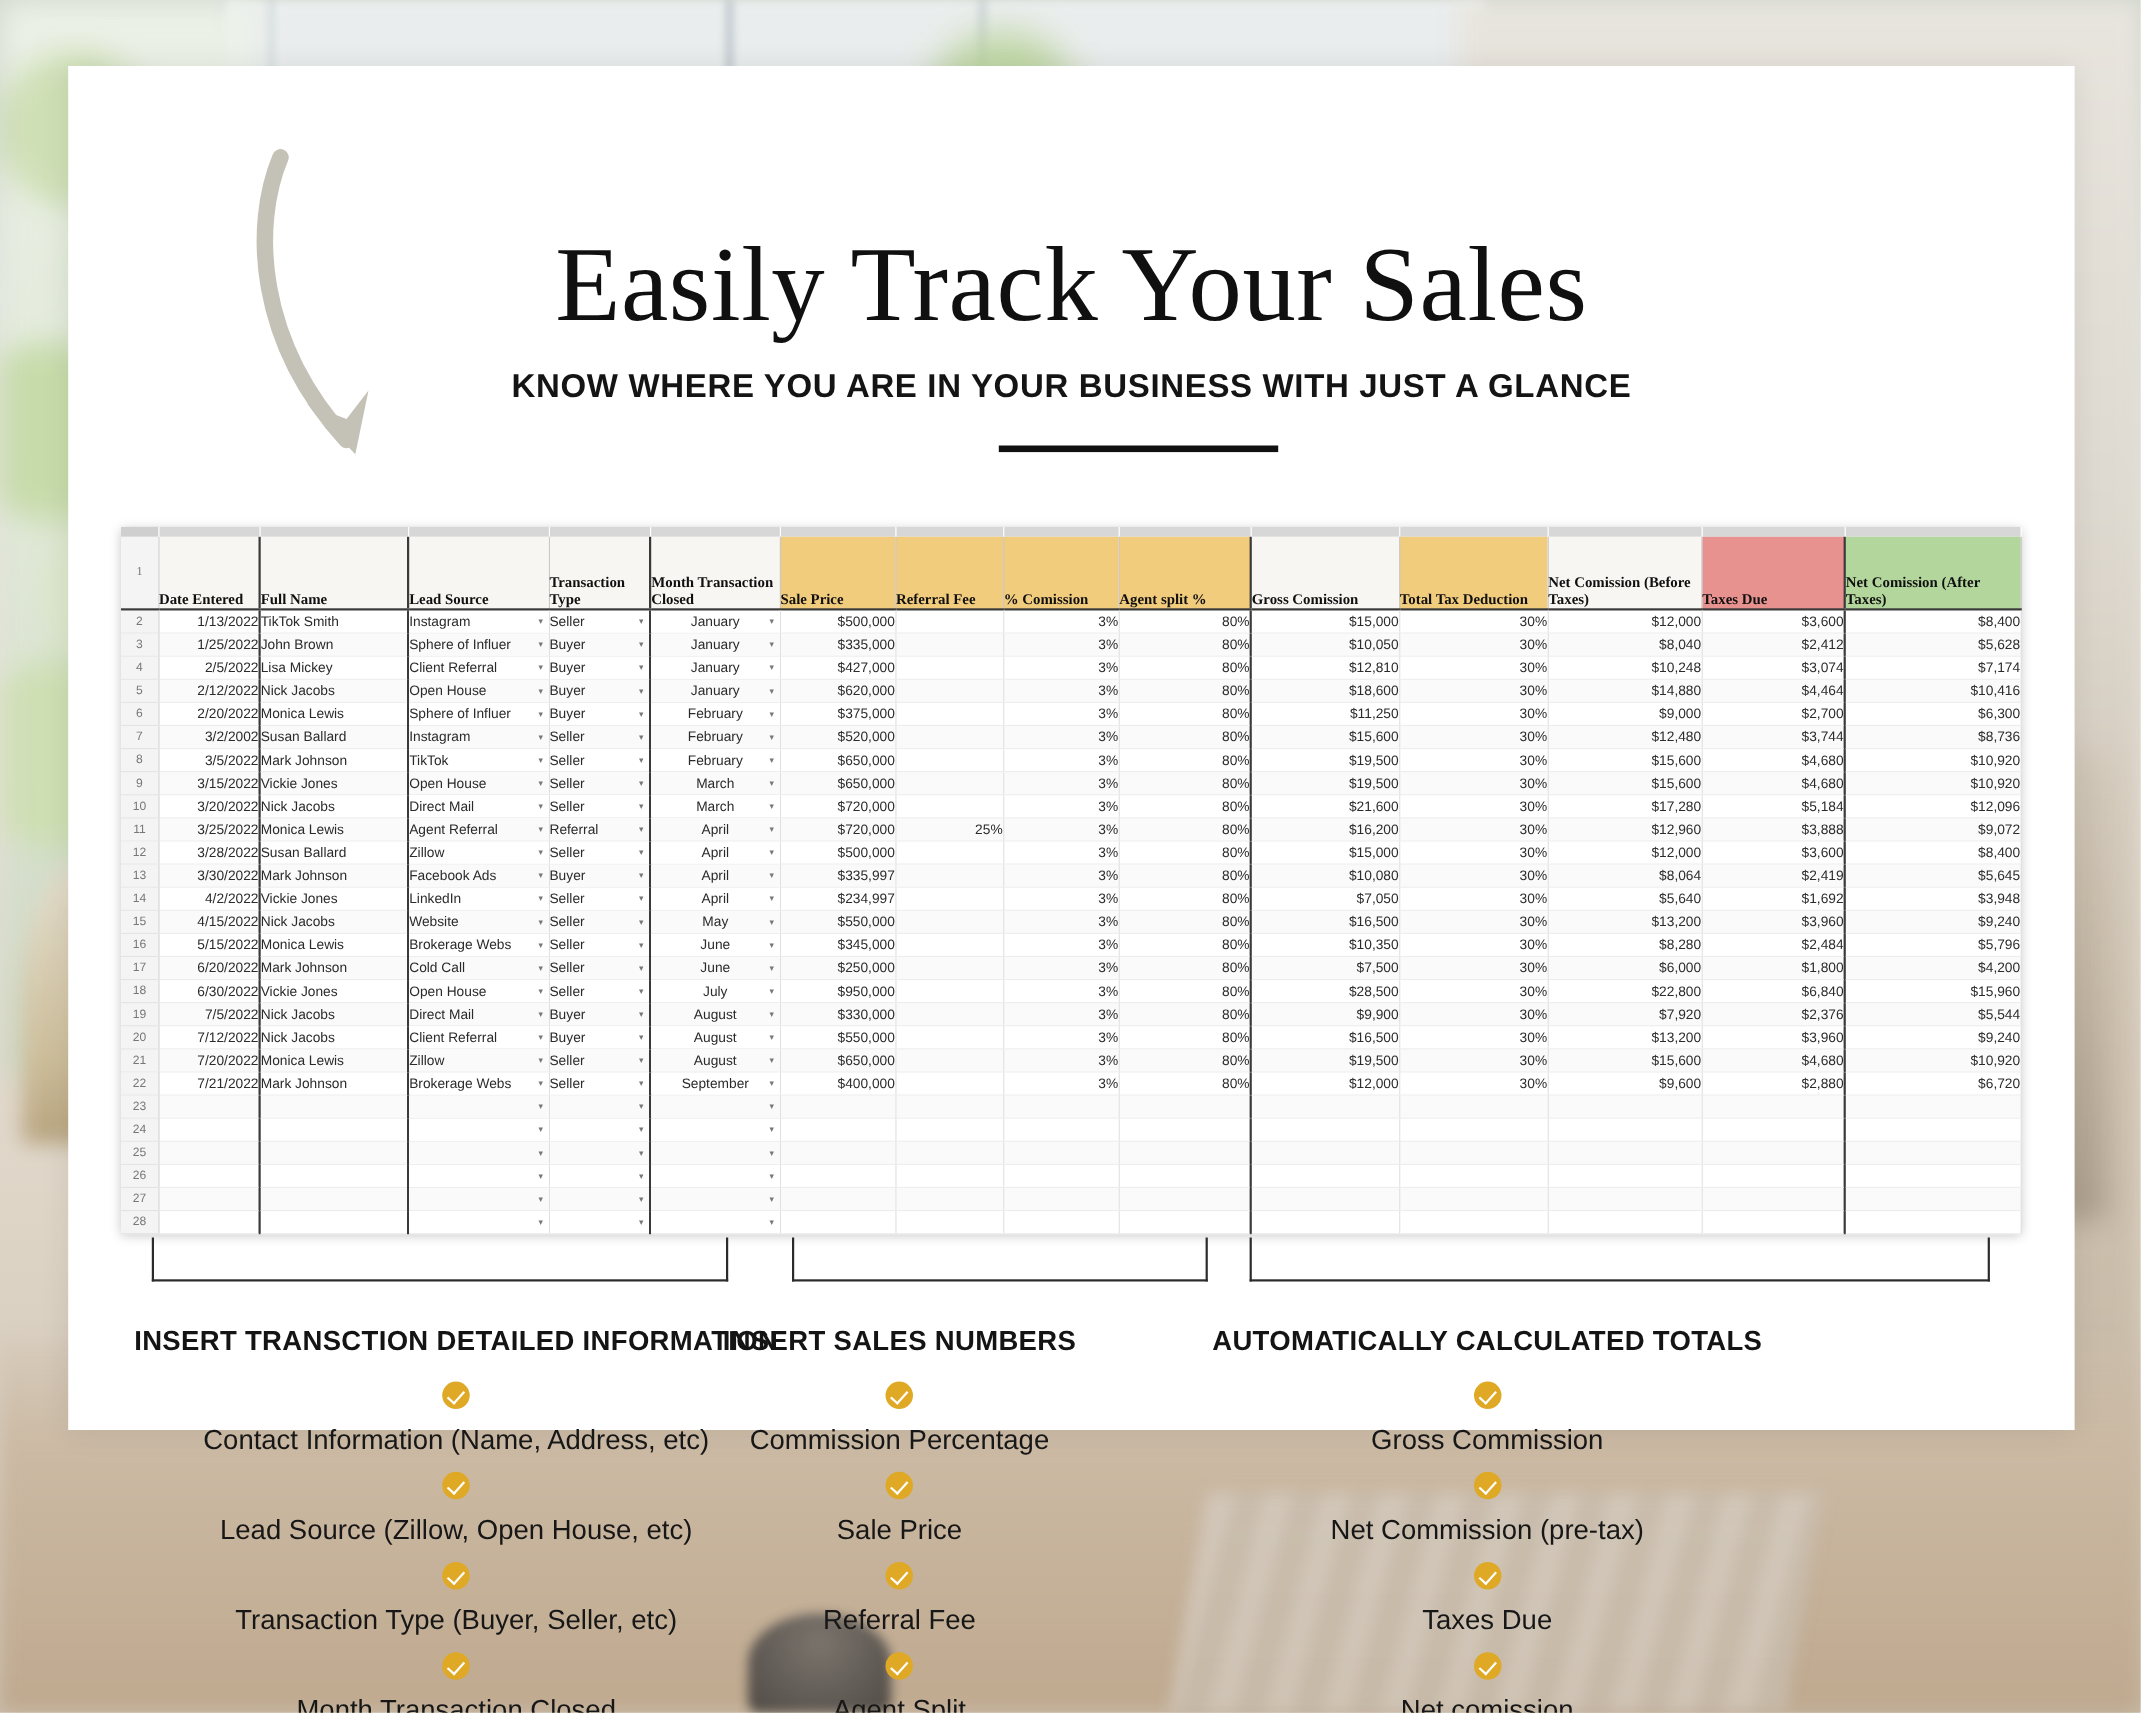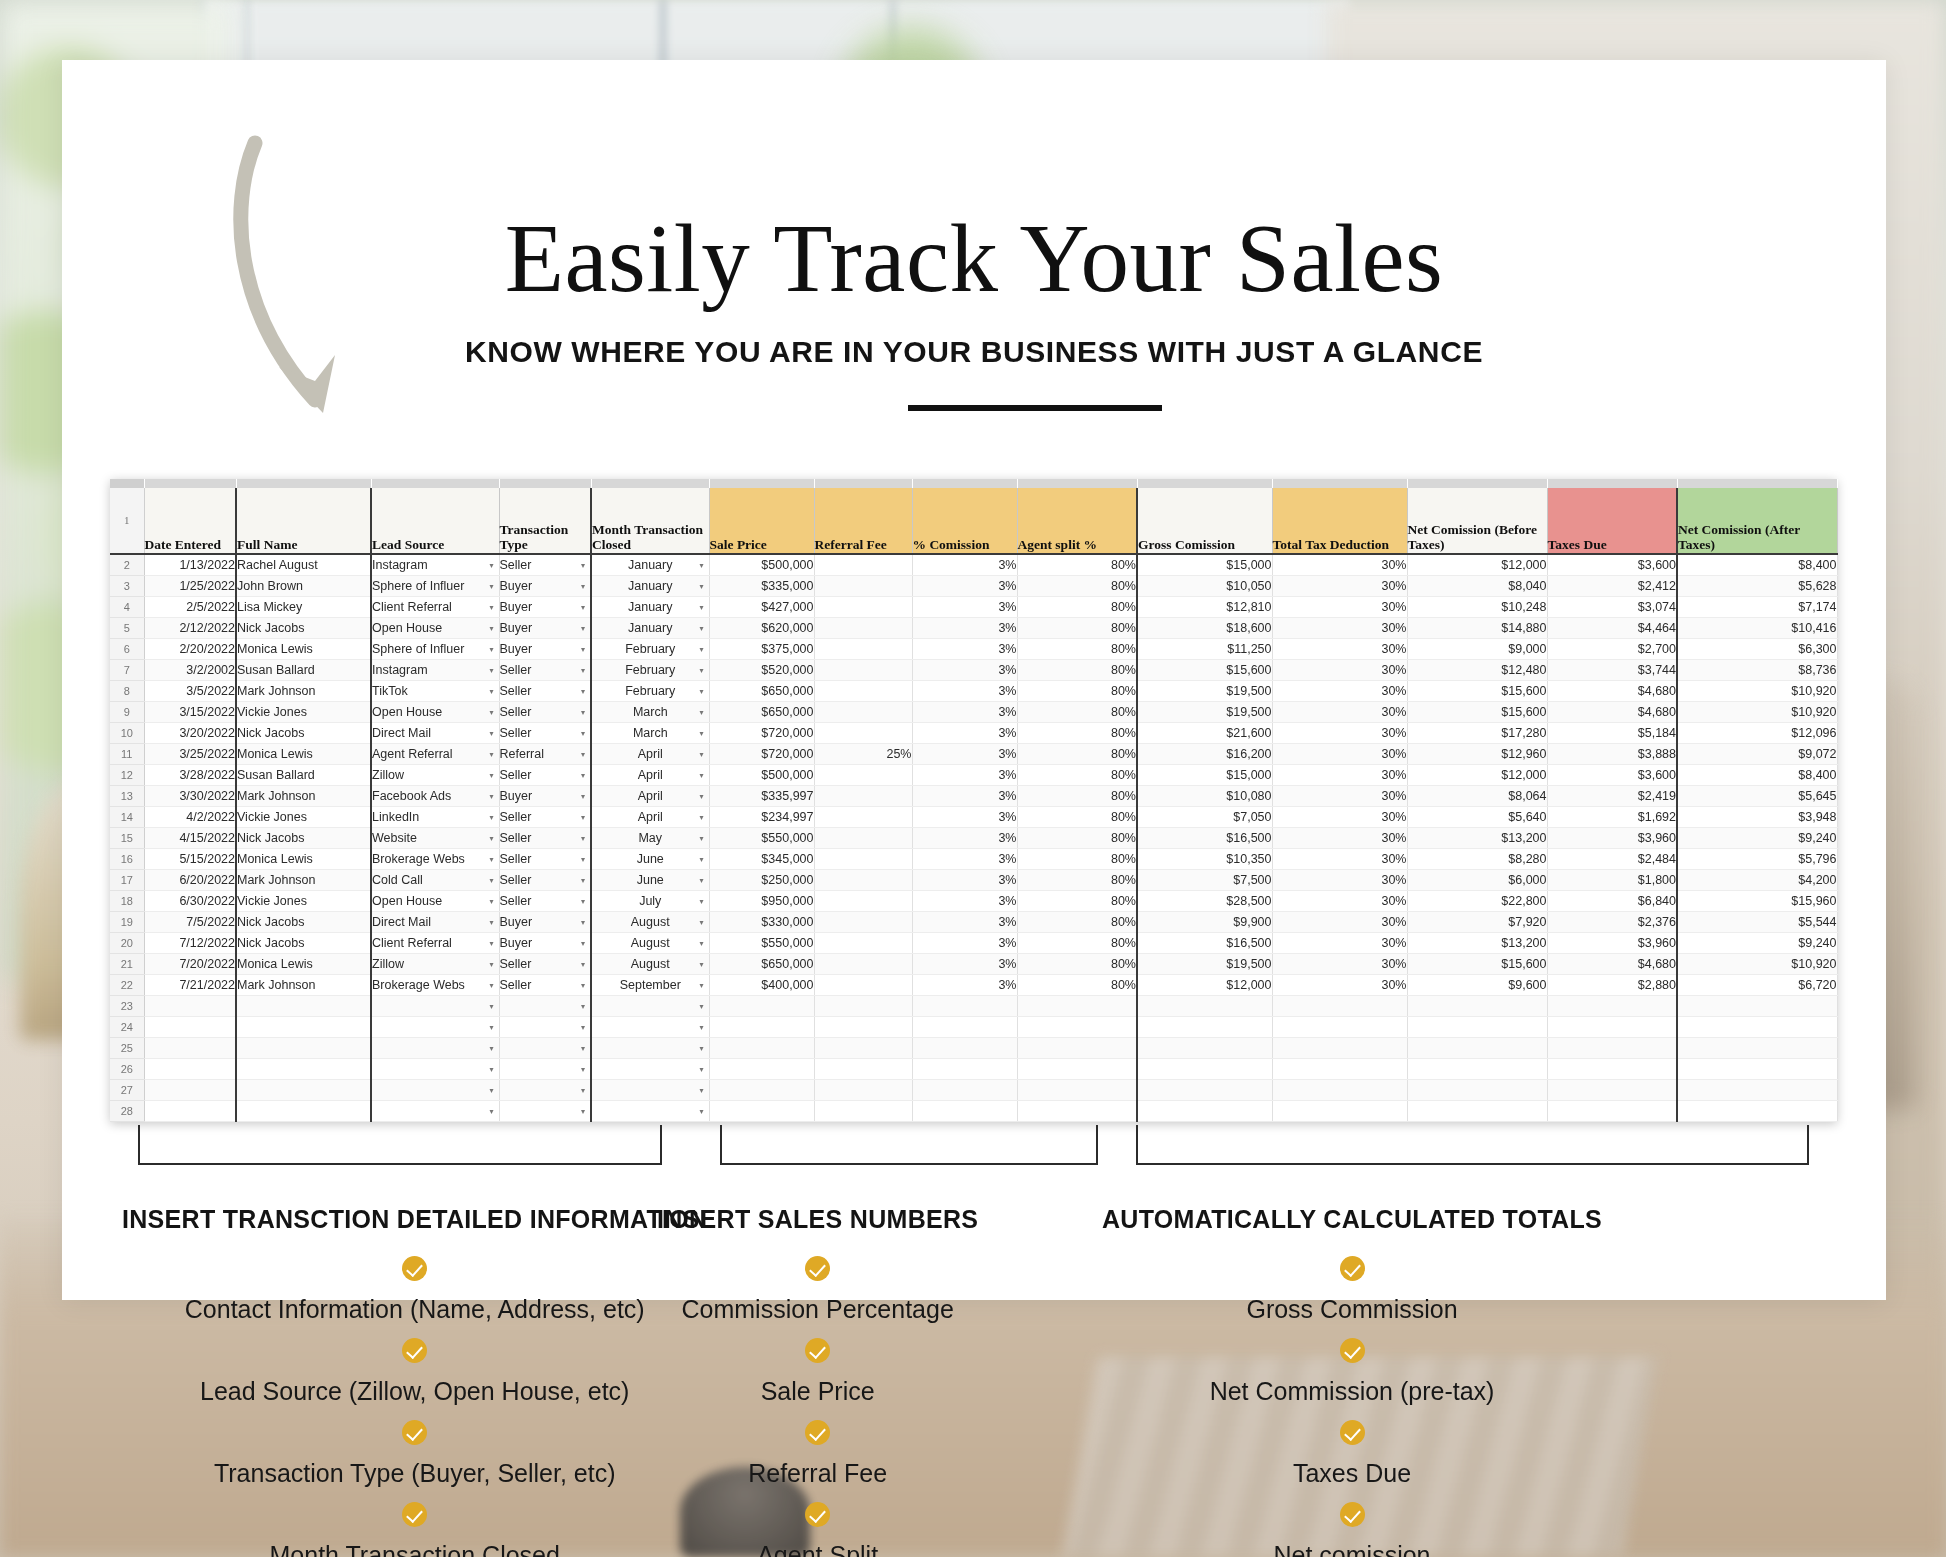--- a/index.html
+++ b/index.html
@@ -262,21 +262,21 @@
           <th class="gold">Total Tax Deduction</th>
           <th>Net Comission (Before Taxes)</th>
           <th class="red">Taxes Due</th>
           <th class="green sep-l">Net Comission (After Taxes)</th>
         </tr>
       </thead>
       <tbody id="sheet-body">
           <tr>
             <td class="rownum">2</td>
             <td class="num">1/13/2022</td>
-            <td class="sep-l">Rachel August</td>
+            <td class="sep-l">TikTok Smith</td>
             <td class="sep-l dd">Instagram<span class="caret">▾</span></td>
             <td class="dd">Seller<span class="caret">▾</span></td>
             <td class="sep-l dd ctr">January<span class="caret">▾</span></td>
             <td class="num">$500,000</td>
             <td class="num"></td>
             <td class="num">3%</td>
             <td class="num">80%</td>
             <td class="num sep-l">$15,000</td>
             <td class="num">30%</td>
             <td class="num">$12,000</td>

